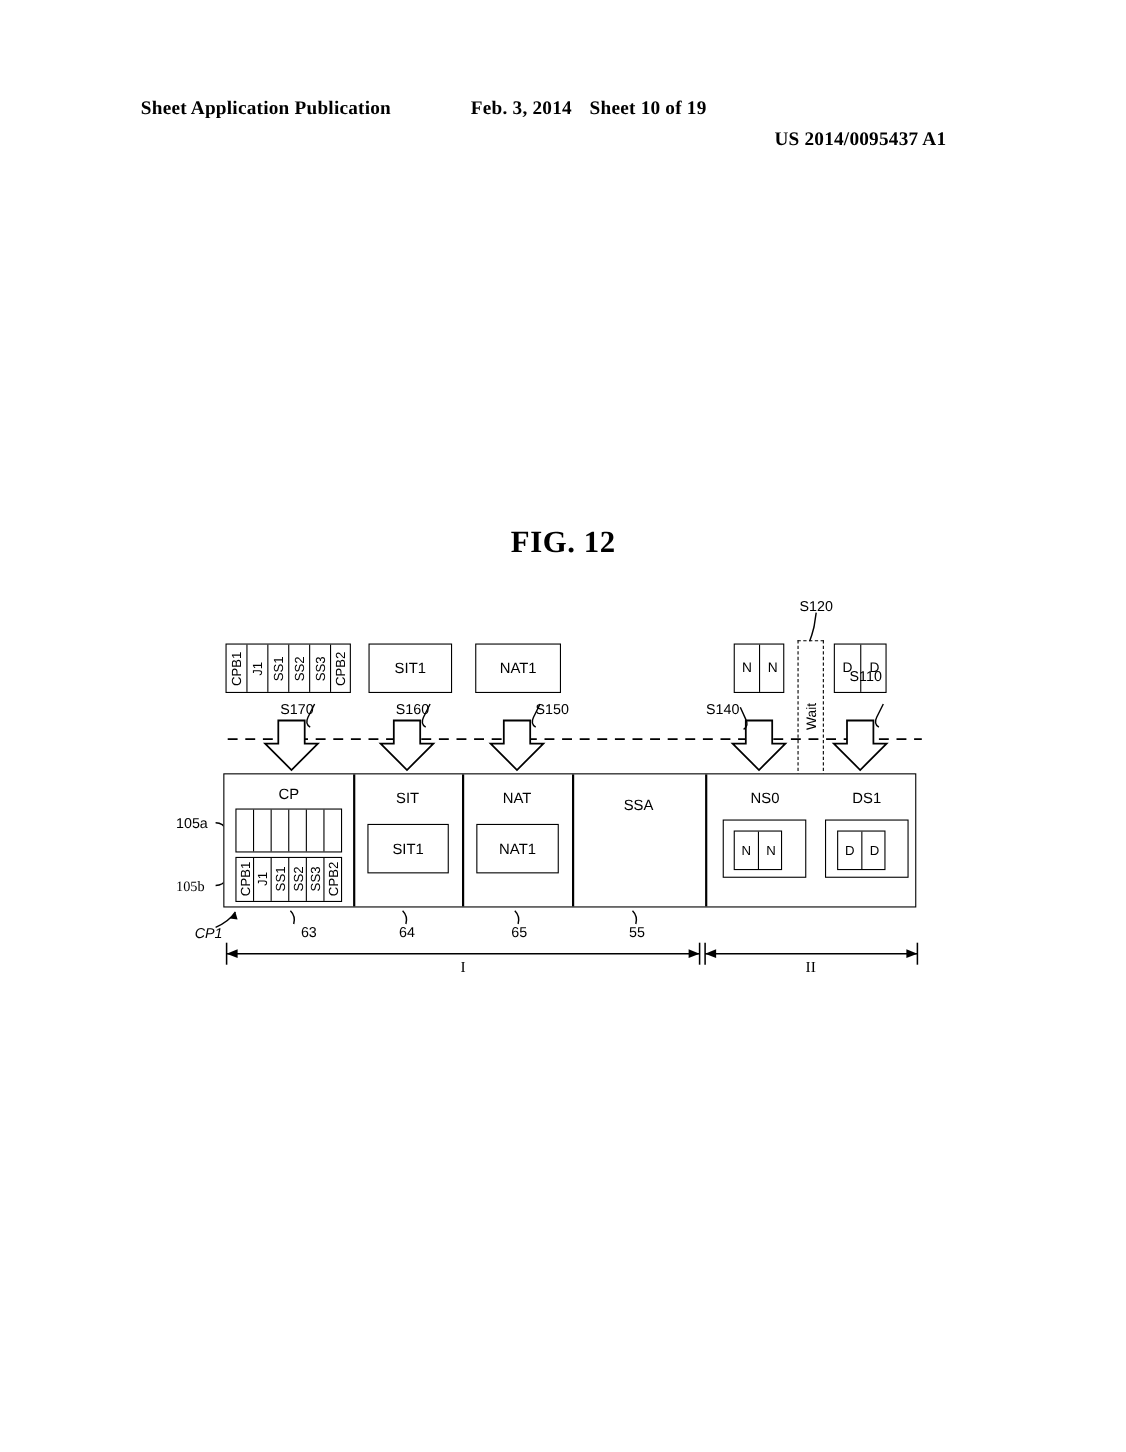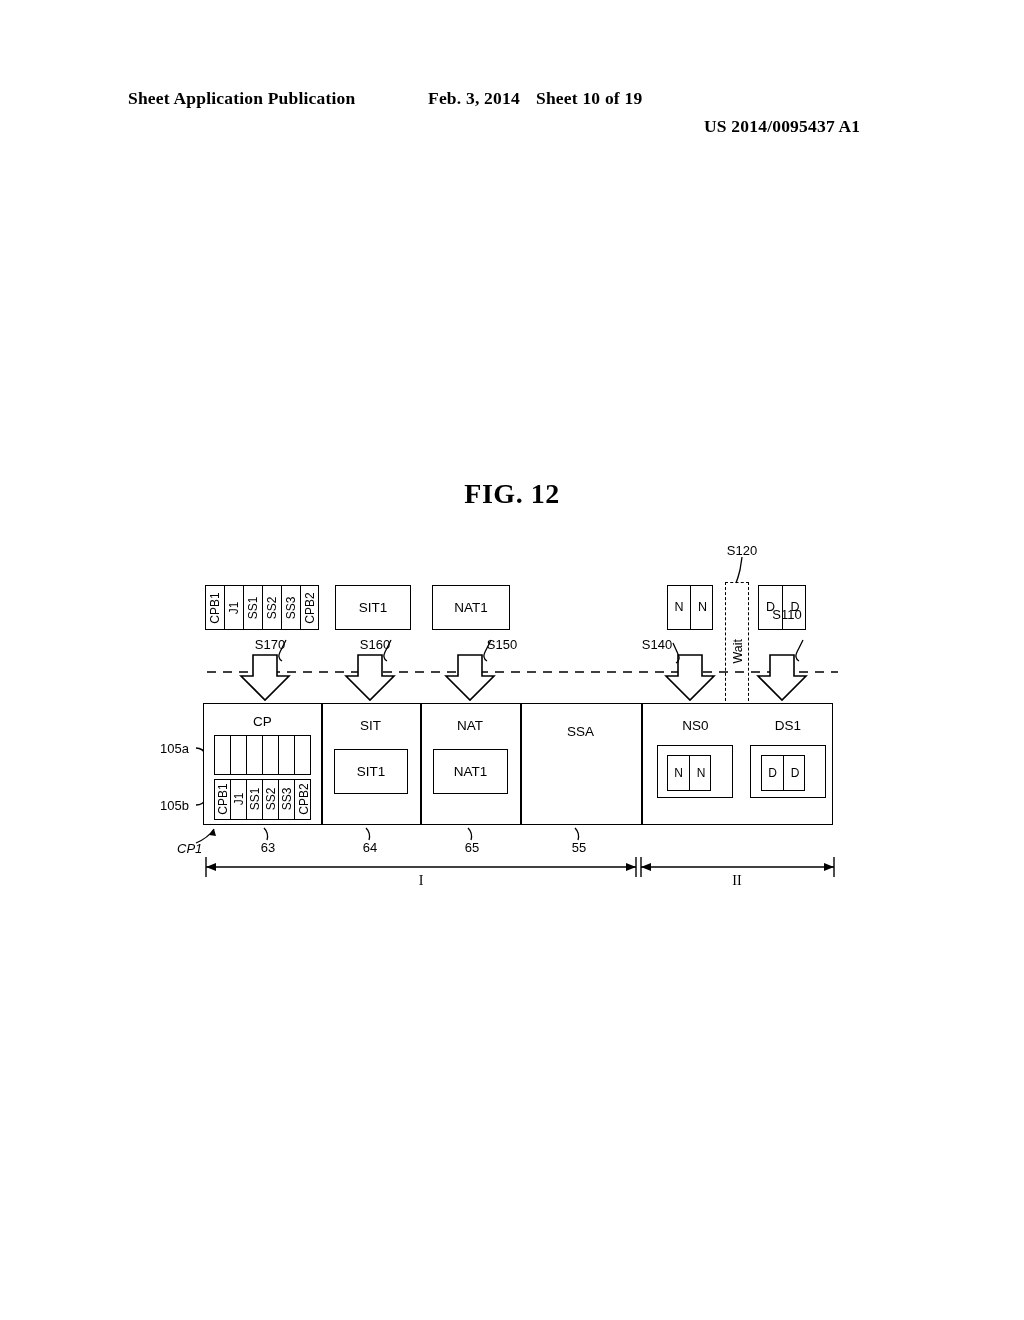--- a/index.html
+++ b/index.html
@@ -330,24 +330,24 @@
           <div class="boxtext" style="left:0; top:0; width:100%; height:100%; font-size:12px;">D</div>
         </div>
         <div class="seg last" style="left:22px; width:22px;">
           <div class="boxtext" style="left:0; top:0; width:100%; height:100%; font-size:12px;">D</div>
         </div>
       </div>
     </div>
   </div>
 
   <div class="lbl" style="left:160px; top:742px;">105a</div>
-  <div class="lbl" style="left:160px; top:799px;">105b</div>
+  <div class="lbl" style="left:160px; top:799px;font-family:Liberation Serif, serif;">105b</div>
   <div class="lbl" style="left:177px; top:842px;font-style:italic;">CP1</div>
 
-  <div class="lbl-c" style="left:248px; top:841px; width:40px;">63</div>
+  <div class="lbl-c" style="left:248px; top:841px; width:40px;text-align:right;">63</div>
   <div class="lbl-c" style="left:350px; top:841px; width:40px;">64</div>
   <div class="lbl-c" style="left:452px; top:841px; width:40px;">65</div>
   <div class="lbl-c" style="left:559px; top:841px; width:40px;">55</div>
 
   <div class="roman" style="left:391px; top:873px; width:60px;">I</div>
   <div class="roman" style="left:707px; top:873px; width:60px;">II</div>
 
 </div>
 
 </body></html>

